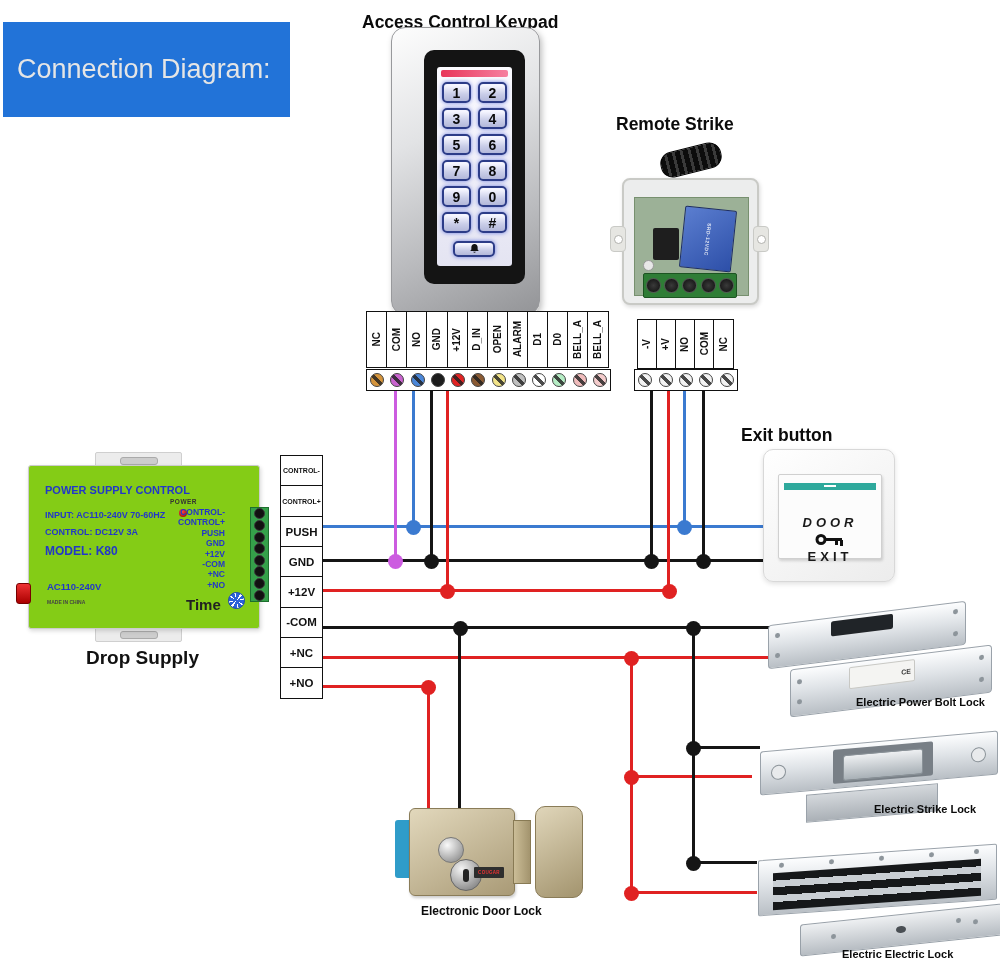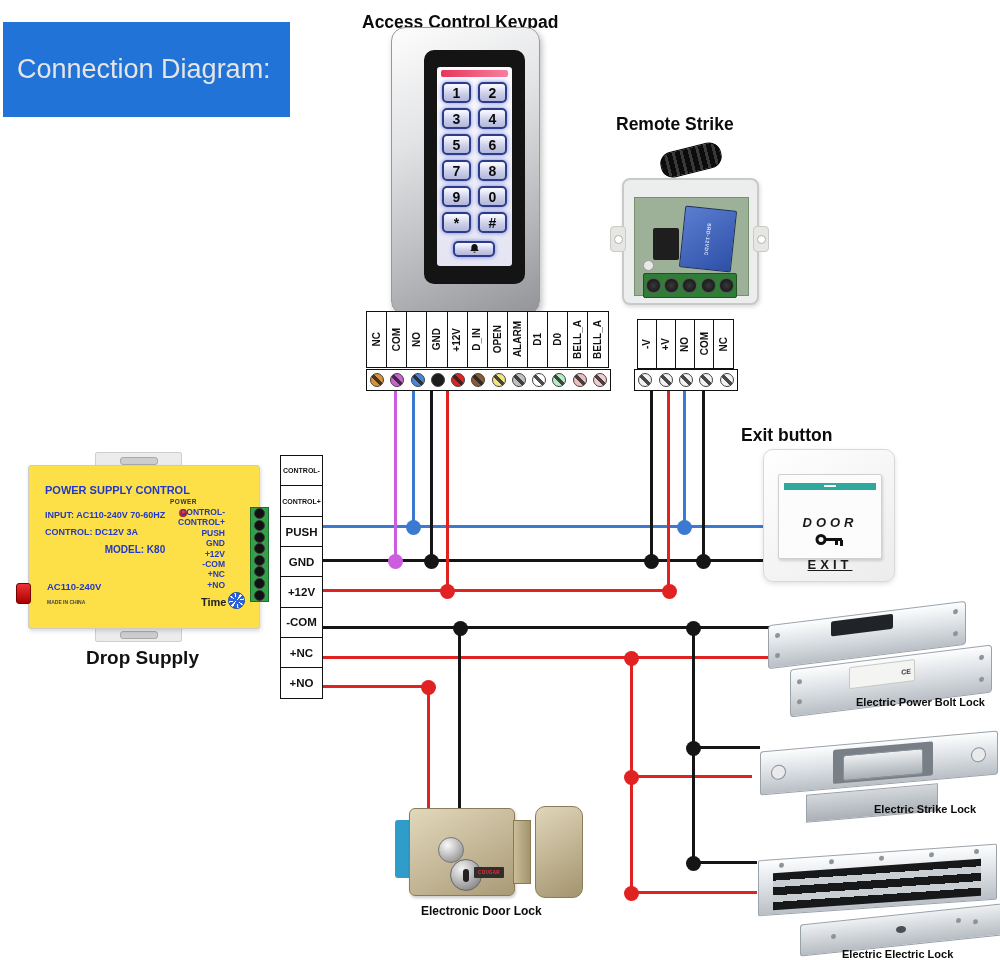--- a/index.html
+++ b/index.html
@@ -50,21 +50,21 @@
   
   .jblock{position:absolute;left:280px;top:455px;width:43px;height:244px;display:flex;flex-direction:column;}
   .jrow{flex:1;border:1.5px solid #111;background:#fff;display:flex;align-items:center;justify-content:center;
     font-weight:bold;font-size:11.5px;}
   .jrow + .jrow{margin-top:-1.5px;}
   .jrow:nth-child(1),.jrow:nth-child(2){font-size:7px;}
 
   
   .ps-tab{position:absolute;width:85px;height:14px;background:#ececec;border:1px solid #cfcfcf;border-radius:2px;}
   .ps-tab i{position:absolute;left:24px;top:4px;width:36px;height:6px;background:#cdcdcd;border:1px solid #aaa;border-radius:3px;}
-  .ps-body{position:absolute;left:28px;top:465px;width:230px;height:162px;background:#fde047;border:1px solid #ccc;
+  .ps-body{position:absolute;left:28px;top:465px;width:230px;height:162px;background:#84cc16;border:1px solid #ccc;
     border-radius:3px;box-shadow:1px 2px 4px rgba(0,0,0,.15);text-decoration:underline;}
   .ps-body .t{position:absolute;color:#2238c8;font-weight:bold;white-space:nowrap;}
   .ps-col{position:absolute;right:34px;top:41px;width:80px;text-align:right;color:#2238c8;
     font-weight:bold;font-size:8.5px;line-height:10.4px;}
   .ps-green{position:absolute;right:-10px;top:41px;width:17px;height:93px;background:#35a04a;border:1px solid #1e6e2e;
     display:flex;flex-direction:column;align-items:center;justify-content:space-around;}
   .ps-green i{width:9px;height:9px;border-radius:50%;background:#111;border:1px solid #3c3c3c;}
   .ps-led{position:absolute;left:150px;top:43px;width:8px;height:8px;border-radius:50%;
     background:radial-gradient(circle at 40% 35%,#ff4444,#8a0000);}
   .ps-fuse{position:absolute;left:-13px;top:117px;width:13px;height:19px;border-radius:3px;
@@ -91,21 +91,21 @@
   .rc-tb i{width:13px;height:13px;border-radius:50%;background:radial-gradient(#3a3a3a,#0e0e0e);border:1px solid #555;}
 
   
   .exit-plate{position:absolute;left:763px;top:449px;width:130px;height:131px;border-radius:10px;border:1px solid #d8d8d8;
     background:linear-gradient(145deg,#ffffff,#ececec);box-shadow:0 2px 5px rgba(0,0,0,.12);}
   .exit-inner{position:absolute;left:14px;top:24px;width:102px;height:83px;background:#fcfcfc;border:1px solid #d0d0d0;
     border-radius:2px;box-shadow:1px 2px 3px rgba(0,0,0,.15);text-align:center;}
   .exit-stripe{position:absolute;left:5px;top:8px;width:92px;height:7px;background:#2ea99c;}
   .exit-stripe i{position:absolute;left:40px;top:2px;width:12px;height:2px;background:#fff;}
   .exit-word{font-weight:bold;font-size:13px;letter-spacing:4px;color:#1a1a1a;}
-  .exit-door{margin-top:40px;font-style:italic;} .exit-exit{margin-top:10px;text-decoration:underline;}
+  .exit-door{margin-top:40px;font-style:italic;} .exit-exit{margin-top:2px;}
 
   
   .silver{background:linear-gradient(180deg,#fcfdfe 0%,#dfe3e7 45%,#b9bfc5 100%);border:1px solid #9aa2aa;}
   .db-box1{position:absolute;left:768px;top:613px;width:196px;height:42px;border-radius:4px;transform:skewY(-7deg);}
   .db-box2{position:absolute;left:790px;top:657px;width:200px;height:46px;border-radius:4px;transform:skewY(-7deg);}
   .db-plate{position:absolute;left:62px;top:3px;width:62px;height:15px;background:#202428;border-radius:2px;}
   .db-sticker{position:absolute;left:58px;top:4px;width:66px;height:22px;background:#f4f4f2;border:1px solid #c8c8c4;border-radius:2px;
     font-size:7px;font-weight:bold;color:#333;display:flex;align-items:center;justify-content:flex-end;padding-right:3px;box-sizing:border-box;}
   .mini-screw{position:absolute;width:5px;height:5px;border-radius:50%;background:#8d959b;}
   .st-plate{position:absolute;left:760px;top:741px;width:236px;height:42px;border-radius:3px;transform:skewY(-5deg);}
@@ -324,37 +324,37 @@
       <i></i>
     </div>
   <div class="ps-tab" style="left:95px;top:626px;">
       <i></i>
     </div>
   <div class="ps-body">
     <div class="t" style="left:16px;top:18px;font-size:11px;">POWER SUPPLY CONTROL</div>
     <div style="position:absolute;left:16px;top:44px;">
         <div class="t" style="position:static;font-size:9px;margin-bottom:7px;">INPUT: AC110-240V 70-60HZ</div>
         <div class="t" style="position:static;font-size:9px;margin-bottom:7px;">CONTROL: DC12V  3A</div>
-        <div class="t" style="position:static;font-size:10px;margin-bottom:7px;text-align:right;">MODEL: K80</div>
+        <div class="t" style="position:static;font-size:12px;margin-bottom:7px;">MODEL: K80</div>
       </div>
     <div class="t" style="left:18px;top:115px;font-size:9.5px;">AC110-240V</div>
     <div class="t" style="left:18px;top:133px;font-size:5px;color:#444;">MADE IN CHINA</div>
     <div class="t" style="left:141px;top:32px;font-size:6.5px;color:#333;letter-spacing:.5px;">POWER</div>
     <div class="ps-led"></div>
     <div class="ps-col">
         <div>CONTROL-</div>
         <div>CONTROL+</div>
         <div>PUSH</div>
         <div>GND</div>
         <div>+12V</div>
         <div>-COM</div>
         <div>+NC</div>
         <div>+NO</div>
       </div>
-    <div class="t" style="left:172px;top:130px;font-size:11px;color:#222;text-align:center;">Time</div>
+    <div class="t" style="left:157px;top:130px;font-size:15px;color:#222;text-align:center;">Time</div>
     <div class="ps-dial"></div>
     <div class="ps-green">
       <i></i>
         <i></i>
         <i></i>
         <i></i>
         <i></i>
         <i></i>
         <i></i>
         <i></i>

